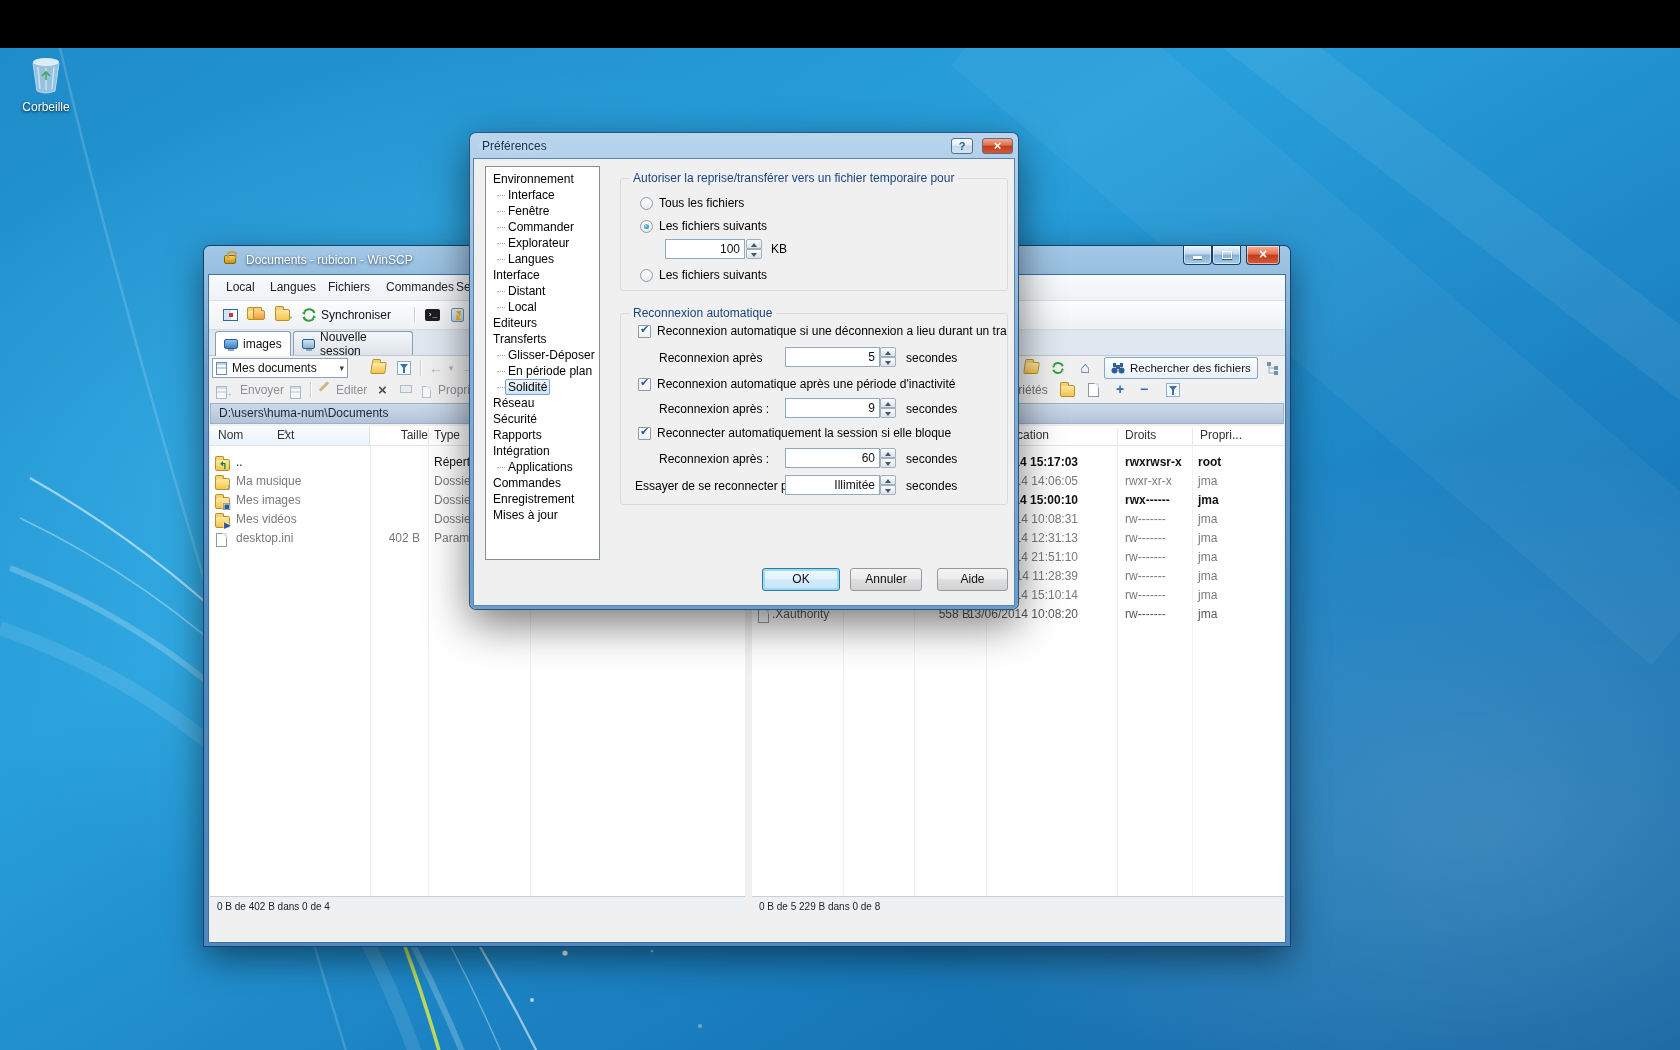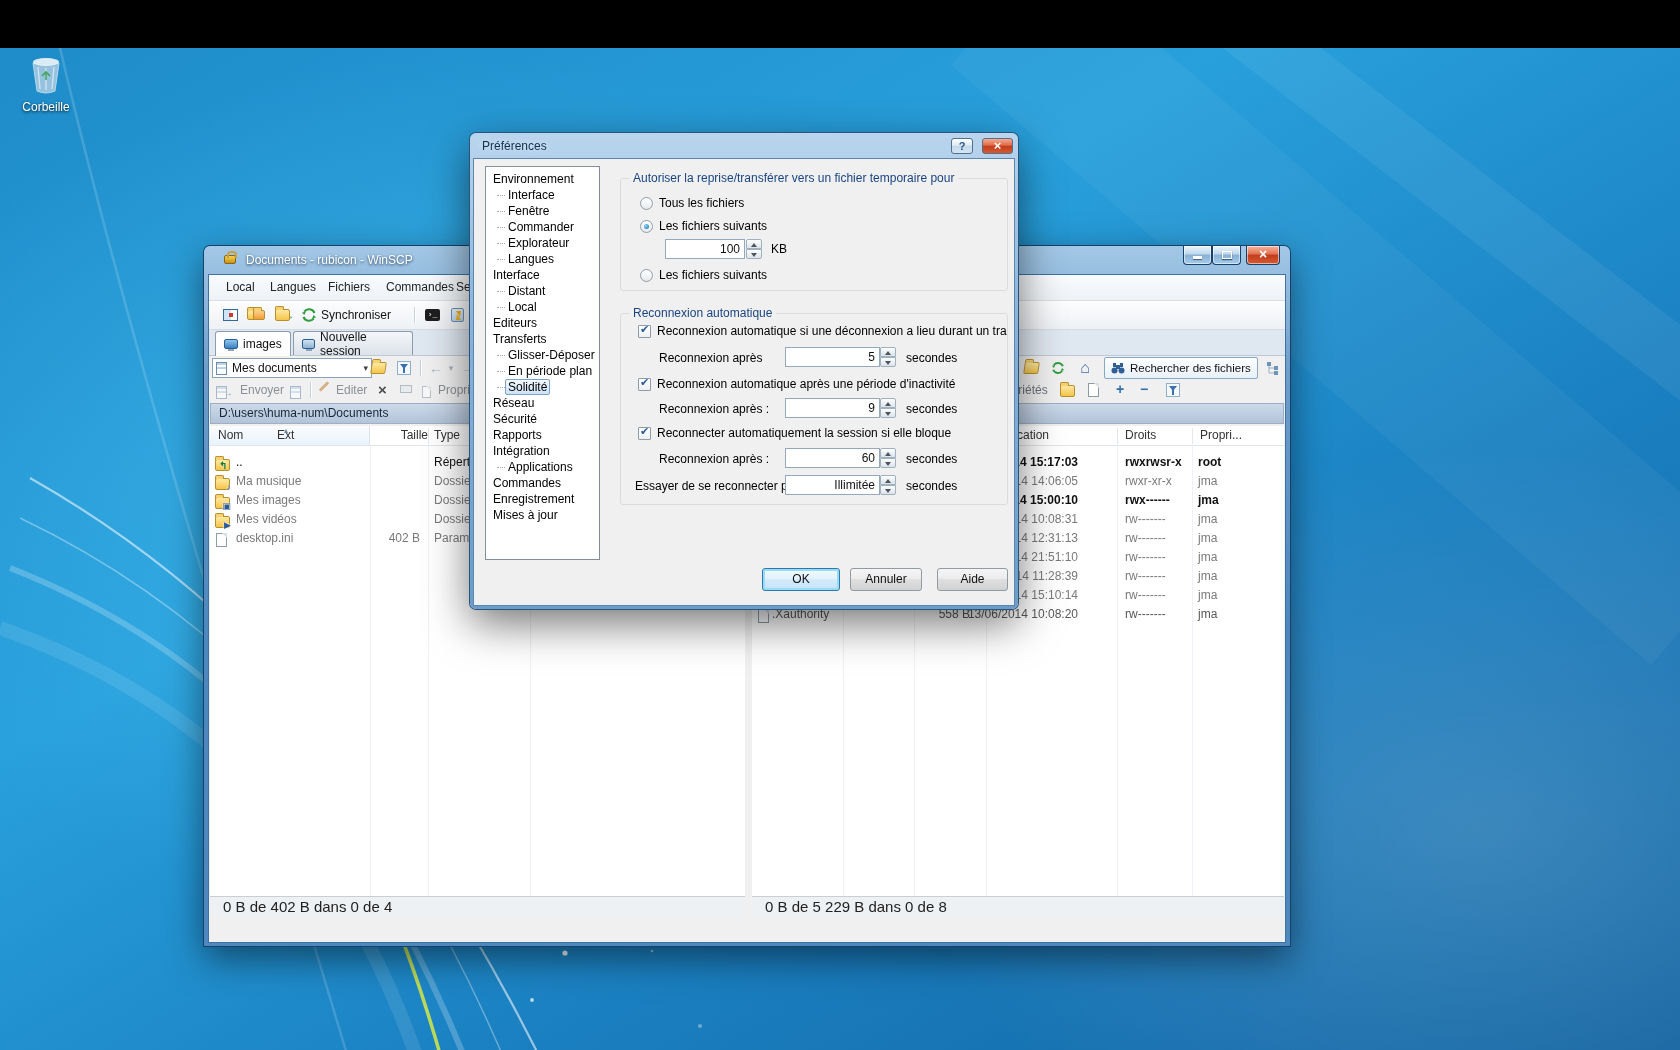--- a/index.html
+++ b/index.html
@@ -55,21 +55,21 @@
   .hdr{position:absolute;top:180px;height:20px;background:#fff;border-bottom:1px solid #e1e5e9;line-height:19px;color:#333}
   .hsep{position:absolute;top:2px;width:1px;height:16px;background:#e4e8ec}
   .list{position:absolute;top:200px;height:450px;background:#fff}
   .colline{position:absolute;top:0;width:1px;height:450px;background:#eef2f6}
   .row{position:absolute;height:19px;line-height:19px}
   .dim{color:#7a7a7a}
   .dim2{color:#585858}
   .b{font-weight:bold}
   .ra{text-align:right}
   .pstatus{position:absolute;top:650px;height:20px;background:#eef1f4;border-top:1px solid #c9ced3;
-    line-height:19px;padding-left:13px;font-size:15px;color:#222}
+    line-height:19px;padding-left:7px;font-size:10px;color:#222}
   .statusbar{position:absolute;left:5px;right:5px;top:670px;height:26px;background:#eef1f4}
   .scell{position:absolute;top:2px;height:22px;border-left:1px solid #d2d6da;box-shadow:inset 1px 0 0 #fff;
     display:flex;align-items:center;justify-content:center;font-size:11px;color:#222}
 
   
   .fi{position:relative;display:inline-block;width:15px;height:12px;vertical-align:-2px}
   .fi-folder{background:linear-gradient(#ffe9a2,#f4c54a);border:1px solid #b98f2e;border-radius:2px}
   .fi-folder::before{content:"";position:absolute;left:-1px;top:-4px;width:7px;height:3px;
     background:#f6d271;border:1px solid #b98f2e;border-bottom:none;border-radius:2px 2px 0 0}
   .fov{position:absolute;right:-2px;bottom:-3px;font-size:9px;line-height:9px;color:#2a5a9a;text-shadow:0 0 2px #fff,0 0 2px #fff}
@@ -270,21 +270,21 @@
       <div class="tab active" style="left:6px;width:76px">
         <span class="mon"></span>
         <span>images</span>
       </div>
       <div class="tab" style="left:84px;width:120px">
         <span class="mon" style="background:linear-gradient(#cfe2f2,#8fb4d4)"></span>
         <span>Nouvelle session</span>
       </div>
     </div>
 
-    <div class="combo" style="left:8px;top:112px;width:160px">
+    <div class="combo" style="left:8px;top:112px;width:136px">
       <span class="doc-ic"></span>
       <span class="nw" style="flex:1">Mes documents</span>
       <span style="color:#444;font-size:9px">▾</span>
     </div>
     <span class="tbtn" style="left:163px;top:112px;width:22px">
         <span class="fi fi-folder" style="transform:skewX(-8deg)"></span>
       </span>
     <span class="tbtn" style="left:189px;top:112px;width:22px">
         <span class="funnel"></span>
       </span>

